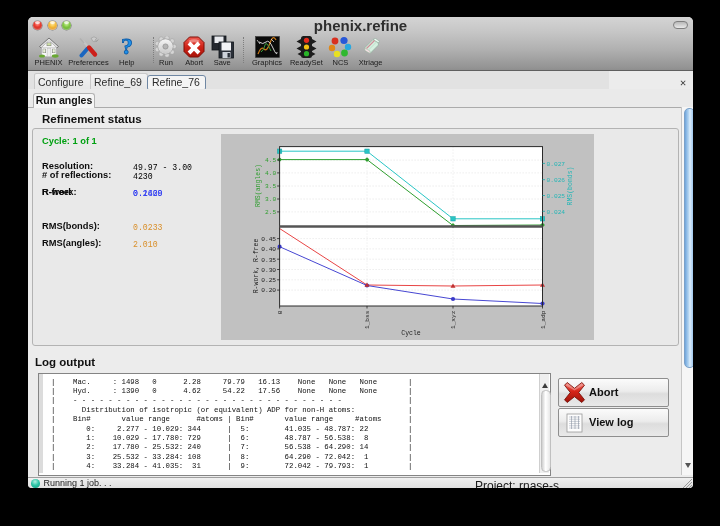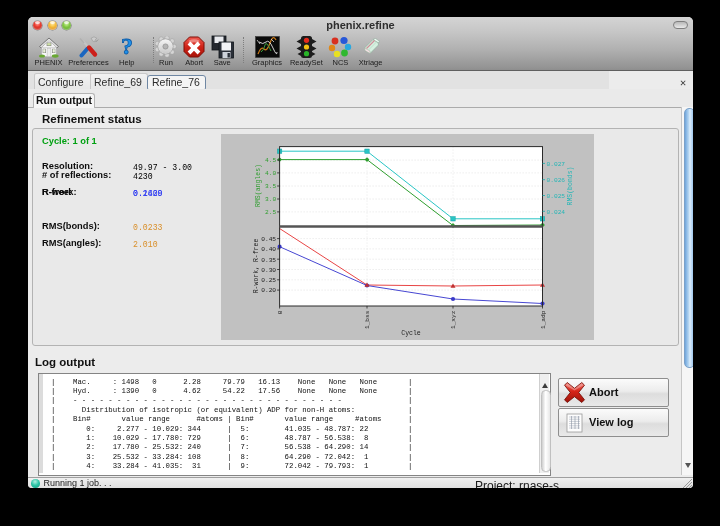--- a/index.html
+++ b/index.html
@@ -11,21 +11,21 @@
   
   #top{position:absolute;left:0;top:0;width:665px;height:53px;
        background:linear-gradient(#d4d4d4,#c6c6c6 28%,#b0b0b0 62%,#939393 96%,#8e8e8e);
        border-bottom:1px solid #5f5f5f;}
   .light{position:absolute;top:3.5px;width:9.2px;height:9.2px;border-radius:50%;box-shadow:0 0 0 0.6px rgba(60,60,60,0.55), inset 0 -1px 1.5px rgba(255,255,255,0.45);}
   #lr{left:5.3px;background:radial-gradient(circle at 50% 32%, #ff9d94 0%, #ea392d 40%, #c0190e 78%, #7e120a 100%);}
   #ly{left:19.7px;background:radial-gradient(circle at 50% 32%, #ffe9a0 0%, #f5bc38 42%, #d9850f 80%, #965c06 100%);}
   #lg{left:34.3px;background:radial-gradient(circle at 50% 32%, #ccf2a0 0%, #82c940 42%, #4a9a10 80%, #336a06 100%);}
   .glint{position:absolute;width:5px;height:3px;border-radius:50%;background:rgba(255,255,255,.75);top:4.3px;}
   #title{position:absolute;left:0;top:3px;width:665px;text-align:center;
-         font-size:11px;line-height:11px;font-weight:bold;color:#2e2e2e;}
+         font-size:15px;line-height:11px;font-weight:bold;color:#2e2e2e;}
   #pill{position:absolute;left:645px;top:4px;width:13px;height:6px;border-radius:4px;
         border:1px solid #7f7f7f;background:linear-gradient(#b8b8b8,#e9e9e9);}
   .titem{position:absolute;top:18.5px;height:33px;width:56px;text-align:center;color:#1c1c1c;font-size:7.5px;}
   .ticon{height:22px;display:flex;align-items:center;justify-content:center;}
   .tsep{position:absolute;top:20px;height:26px;width:0;border-left:1px dotted #7e7e7e;}
   
   #tabrow{position:absolute;left:0;top:54px;width:581px;height:18px;background:#e2e2e2;}
   .tabtxt{position:absolute;top:6px;font-size:10.5px;line-height:11px;color:#2c2c2c;}
   #seltab{position:absolute;left:119px;top:4.2px;width:57px;height:14.2px;border:1px solid #6f87a3;
           border-radius:3px;background:#f4f4f4;}
@@ -209,21 +209,21 @@
     <div style="position:absolute;left:5.5px;top:1.5px;width:56px;height:16.5px;background:linear-gradient(#f2f2f2,#e6e6e6);border:1px solid #c9c9c9;border-bottom:none;border-radius:2.5px 2.5px 0 0;"></div>
       <div style="position:absolute;left:61.5px;top:1.5px;width:56px;height:16.5px;background:linear-gradient(#f2f2f2,#e6e6e6);border:1px solid #c9c9c9;border-bottom:none;border-radius:2.5px 2.5px 0 0;"></div>
       <div id="seltab"></div>
     <div class="tabtxt" style="left:10px;">Configure</div>
     <div class="tabtxt" style="left:66px;">Refine_69</div>
     <div class="tabtxt" style="left:124px;font-weight:normal;">Refine_76</div>
     <div id="closex">✕</div>
   </div>
 
   <div id="rsstrip">
-      <div id="rstab">Run output</div>
+      <div id="rstab">Run angles</div>
     </div>
 
   <div id="refstat">Refinement status</div>
   <div id="panel">
     <div class="srow" style="top:6.6px;"><span class="slab" style="color:#00a011;">Cycle: 1 of 1</span></div>
     <div class="srow" style="top:23.6px;margin-top:8px;"><span class="slab">Resolution:</span><span class="sval">49.97 - 3.00</span></div>
     <div class="srow" style="top:40.6px;"><span class="slab"># of reflections:</span><span class="sval">4230</span></div>
     <div class="srow" style="top:57.6px;"><span class="slab">R-work:</span><span class="sval" style="color:#3340f2;">0.1629</span></div>
     <div class="srow" style="top:58px;"><span class="slab">R-free:</span><span class="sval" style="color:#3340f2;">0.2400</span></div>
     <div class="srow" style="top:91.6px;"><span class="slab">RMS(bonds):</span><span class="sval" style="color:#d9902c;">0.0233</span></div>

